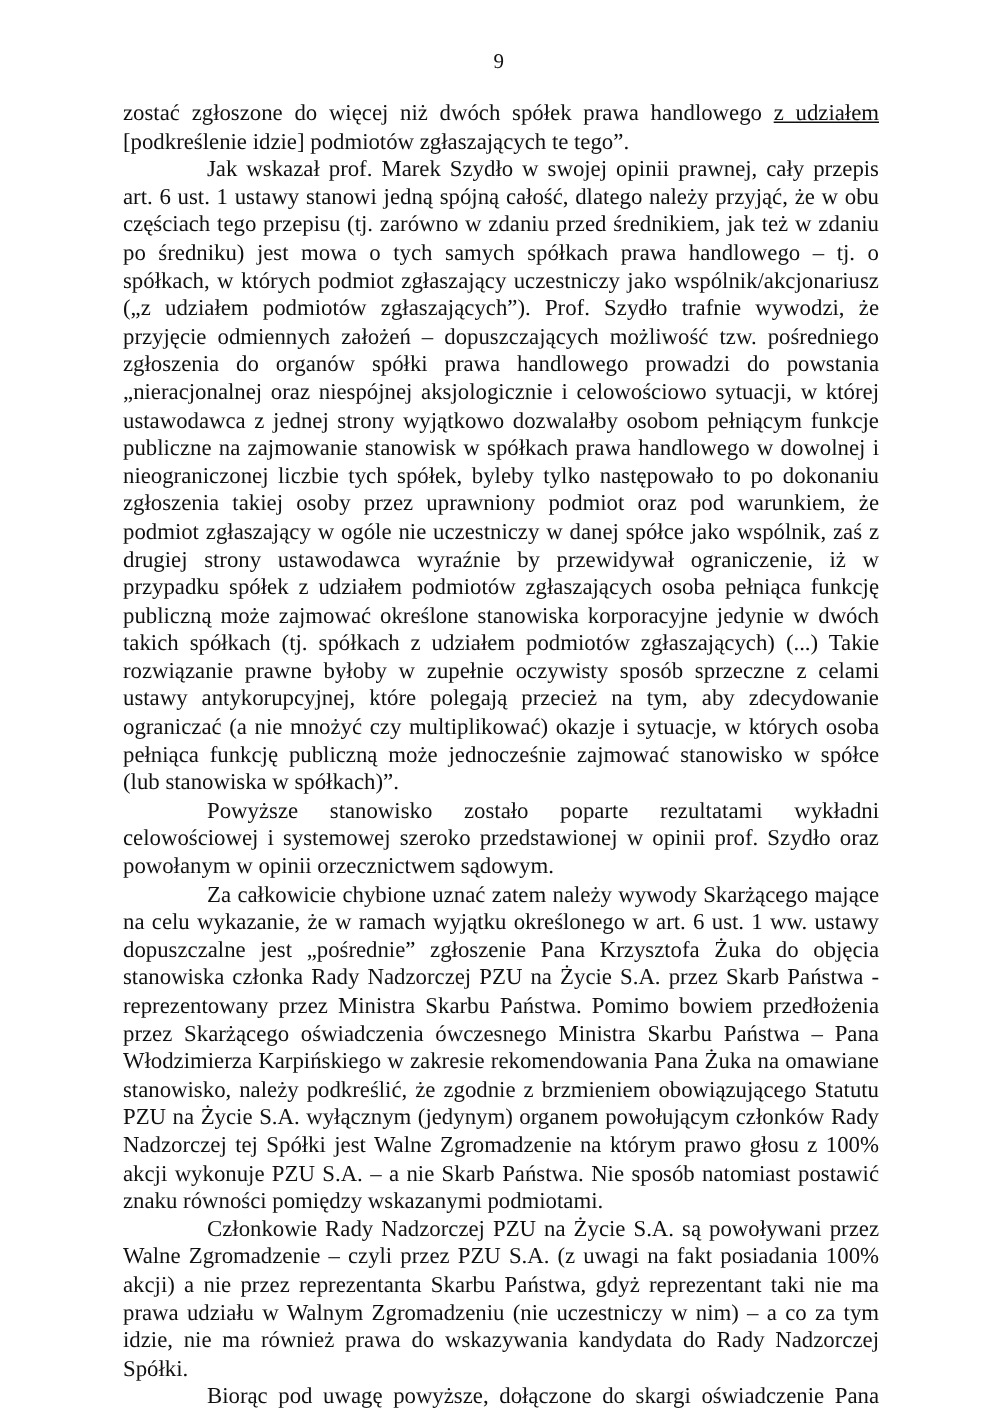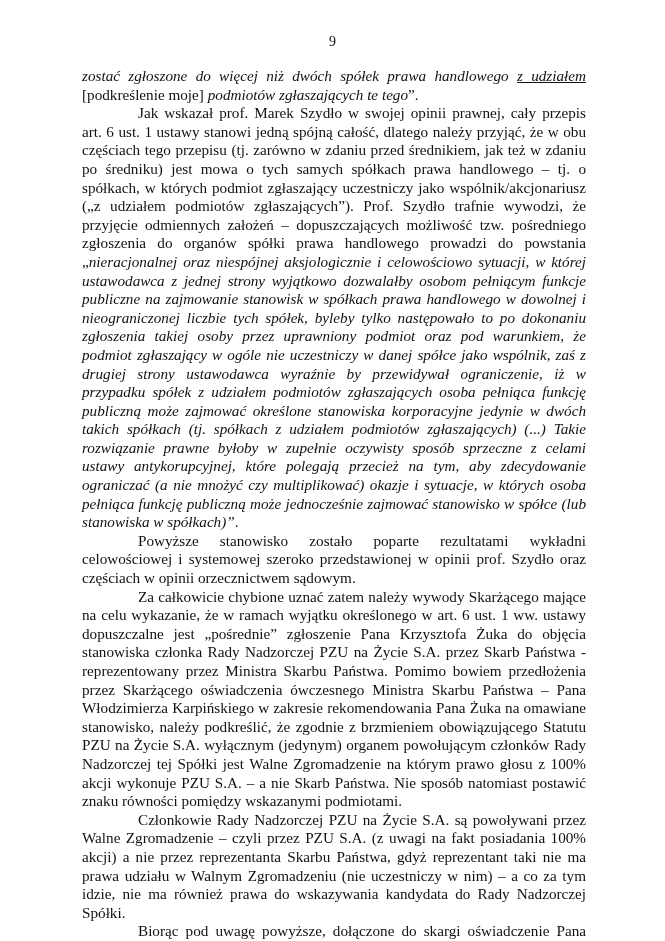--- a/index.html
+++ b/index.html
@@ -8,33 +8,33 @@
       position: absolute; top: 34px; left: 0; width: 665px; text-align: center;
       font-family: "Liberation Serif", serif; font-size: 14px; color: #111;
     }
     .content {
       position: absolute; top: 67px; left: 82px; width: 504px;
       font-family: "Liberation Serif", serif; font-size: 15.2px; line-height: 18.6px;
       color: #111; text-align: justify;
     }
     .para { margin: 0; }
     .indent { text-indent: 56px; }
-    .it { font-style: italic; }
+    .it { }
     .ul { text-decoration: underline; margin-top: 28px; }
   </style>
 </head>
 <body>
 
 <div class="page-number">9</div>
 
 <div class="content">
-  <p class="para"><span class="it">zostać zgłoszone do więcej niż dwóch spółek prawa handlowego </span><span class="it ul">z udziałem</span><span> [podkreślenie moje] </span><span class="it">podmiotów zgłaszających te tego</span><span>”.</span></p>
+  <p class="para"><span class="it">zostać zgłoszone do więcej niż dwóch spółek prawa handlowego </span><span class="it ul">z udziałem</span><span> [podkreślenie idzie] </span><span class="it">podmiotów zgłaszających te tego</span><span>”.</span></p>
 
   <p class="para indent"><span>Jak wskazał prof. Marek Szydło w swojej opinii prawnej, cały przepis art. 6 ust. 1 ustawy stanowi jedną spójną całość, dlatego należy przyjąć, że w obu częściach tego przepisu (tj. zarówno w zdaniu przed średnikiem, jak też w zdaniu po średniku) jest mowa o tych samych spółkach prawa handlowego – tj. o spółkach, w których podmiot zgłaszający uczestniczy jako wspólnik/akcjonariusz („z udziałem podmiotów zgłaszających”). Prof. Szydło trafnie wywodzi, że przyjęcie odmiennych założeń – dopuszczających możliwość tzw. pośredniego zgłoszenia do organów spółki prawa handlowego prowadzi do powstania „</span><span class="it">nieracjonalnej oraz niespójnej aksjologicznie i celowościowo sytuacji, w której ustawodawca z jednej strony wyjątkowo dozwalałby osobom pełniącym funkcje publiczne na zajmowanie stanowisk w spółkach prawa handlowego w dowolnej i nieograniczonej liczbie tych spółek, byleby tylko następowało to po dokonaniu zgłoszenia takiej osoby przez uprawniony podmiot oraz pod warunkiem, że podmiot zgłaszający w ogóle nie uczestniczy w danej spółce jako wspólnik, zaś z drugiej strony ustawodawca wyraźnie by przewidywał ograniczenie, iż w przypadku spółek z udziałem podmiotów zgłaszających osoba pełniąca funkcję publiczną może zajmować określone stanowiska korporacyjne jedynie w dwóch takich spółkach (tj. spółkach z udziałem podmiotów zgłaszających) (...) Takie rozwiązanie prawne byłoby w zupełnie oczywisty sposób sprzeczne z celami ustawy antykorupcyjnej, które polegają przecież na tym, aby zdecydowanie ograniczać (a nie mnożyć czy multiplikować) okazje i sytuacje, w których osoba pełniąca funkcję publiczną może jednocześnie zajmować stanowisko w spółce (lub stanowiska w spółkach)”</span><span>.</span></p>
 
-  <p class="para indent"><span>Powyższe stanowisko zostało poparte rezultatami wykładni celowościowej i systemowej szeroko przedstawionej w opinii prof. Szydło oraz częściach w opinii orzecznictwem sądowym.</span></p>
+  <p class="para indent"><span>Powyższe stanowisko zostało poparte rezultatami wykładni celowościowej i systemowej szeroko przedstawionej w opinii prof. Szydło oraz powołanym w opinii orzecznictwem sądowym.</span></p>
 
   <p class="para indent"><span>Za całkowicie chybione uznać zatem należy wywody Skarżącego mające na celu wykazanie, że w ramach wyjątku określonego w art. 6 ust. 1 ww. ustawy dopuszczalne jest „pośrednie” zgłoszenie Pana Krzysztofa Żuka do objęcia stanowiska członka Rady Nadzorczej PZU na Życie S.A. przez Skarb Państwa - reprezentowany przez Ministra Skarbu Państwa. Pomimo bowiem przedłożenia przez Skarżącego oświadczenia ówczesnego Ministra Skarbu Państwa – Pana Włodzimierza Karpińskiego w zakresie rekomendowania Pana Żuka na omawiane stanowisko, należy podkreślić, że zgodnie z brzmieniem obowiązującego Statutu PZU na Życie S.A. wyłącznym (jedynym) organem powołującym członków Rady Nadzorczej tej Spółki jest Walne Zgromadzenie na którym prawo głosu z 100% akcji wykonuje PZU S.A. – a nie Skarb Państwa. Nie sposób natomiast postawić znaku równości pomiędzy wskazanymi podmiotami.</span></p>
 
   <p class="para indent"><span>Członkowie Rady Nadzorczej PZU na Życie S.A. są powoływani przez Walne Zgromadzenie – czyli przez PZU S.A. (z uwagi na fakt posiadania 100% akcji) a nie przez reprezentanta Skarbu Państwa, gdyż reprezentant taki nie ma prawa udziału w Walnym Zgromadzeniu (nie uczestniczy w nim) – a co za tym idzie, nie ma również prawa do wskazywania kandydata do Rady Nadzorczej Spółki.</span></p>
 
   <p class="para indent"><span>Biorąc pod uwagę powyższe, dołączone do skargi oświadczenie Pana Włodzimierza Karpińskiego z dnia 4 stycznia 2017 r. można uznać co najwyżej za pewną formę „wyrazu pozytywnej opinii”, „uznania kwalifikacji” Pana Krzysztofa</span></p>
 </div>
 
 </body></html>

